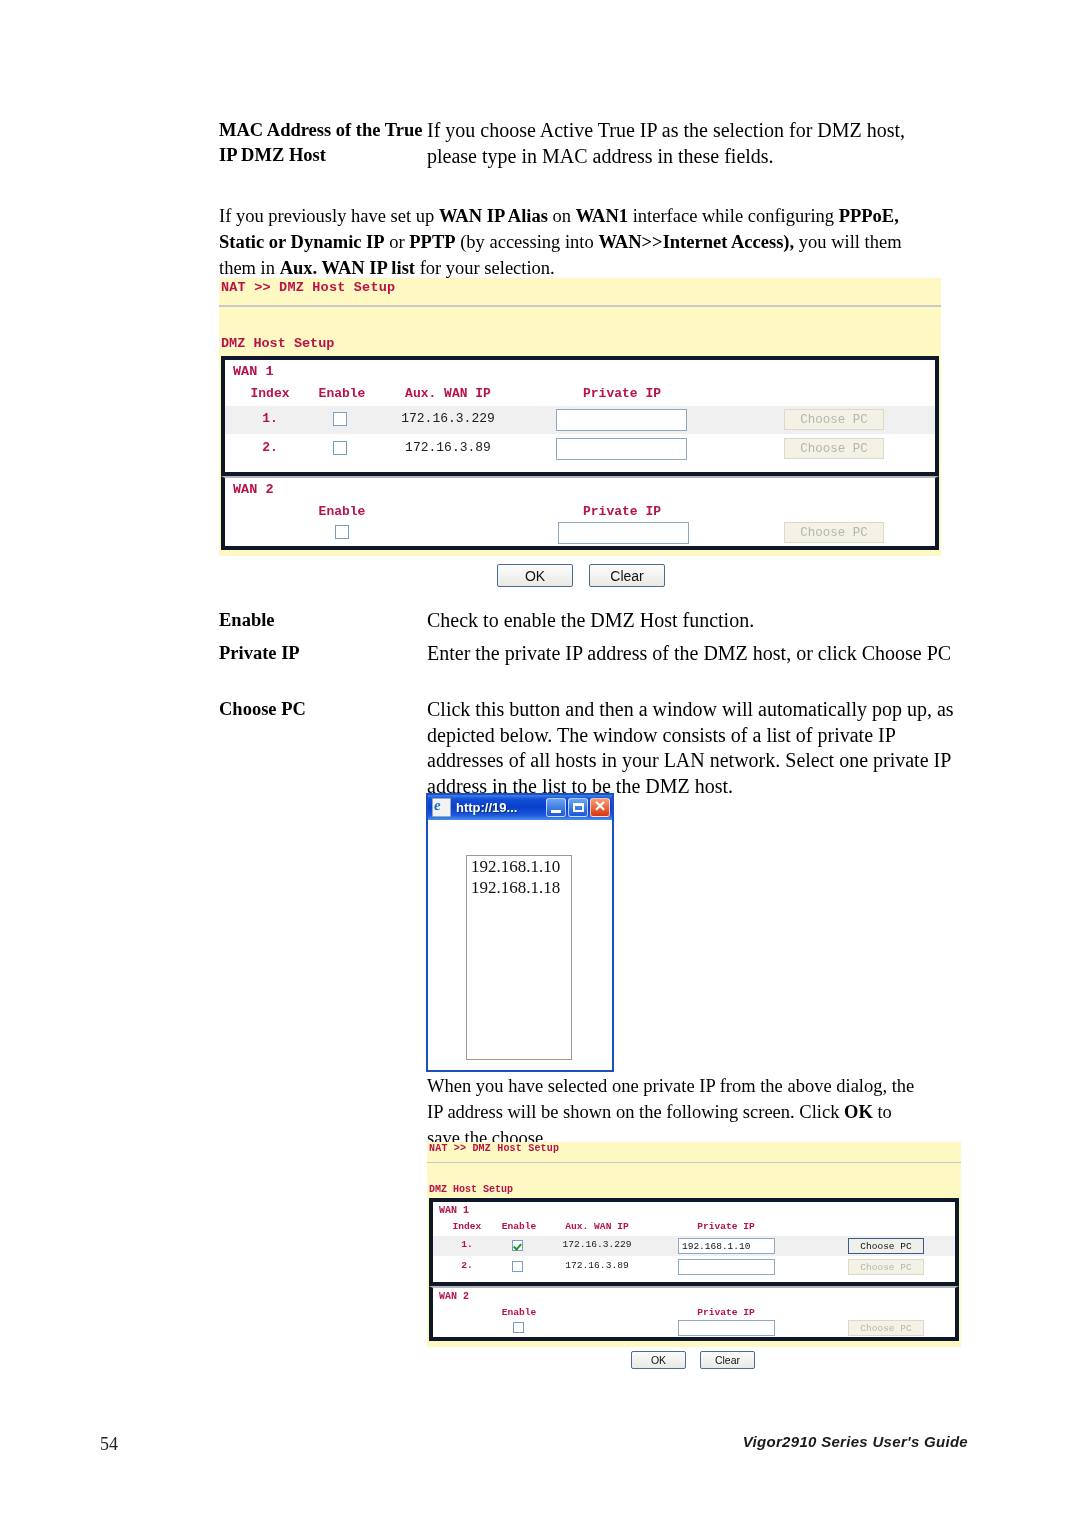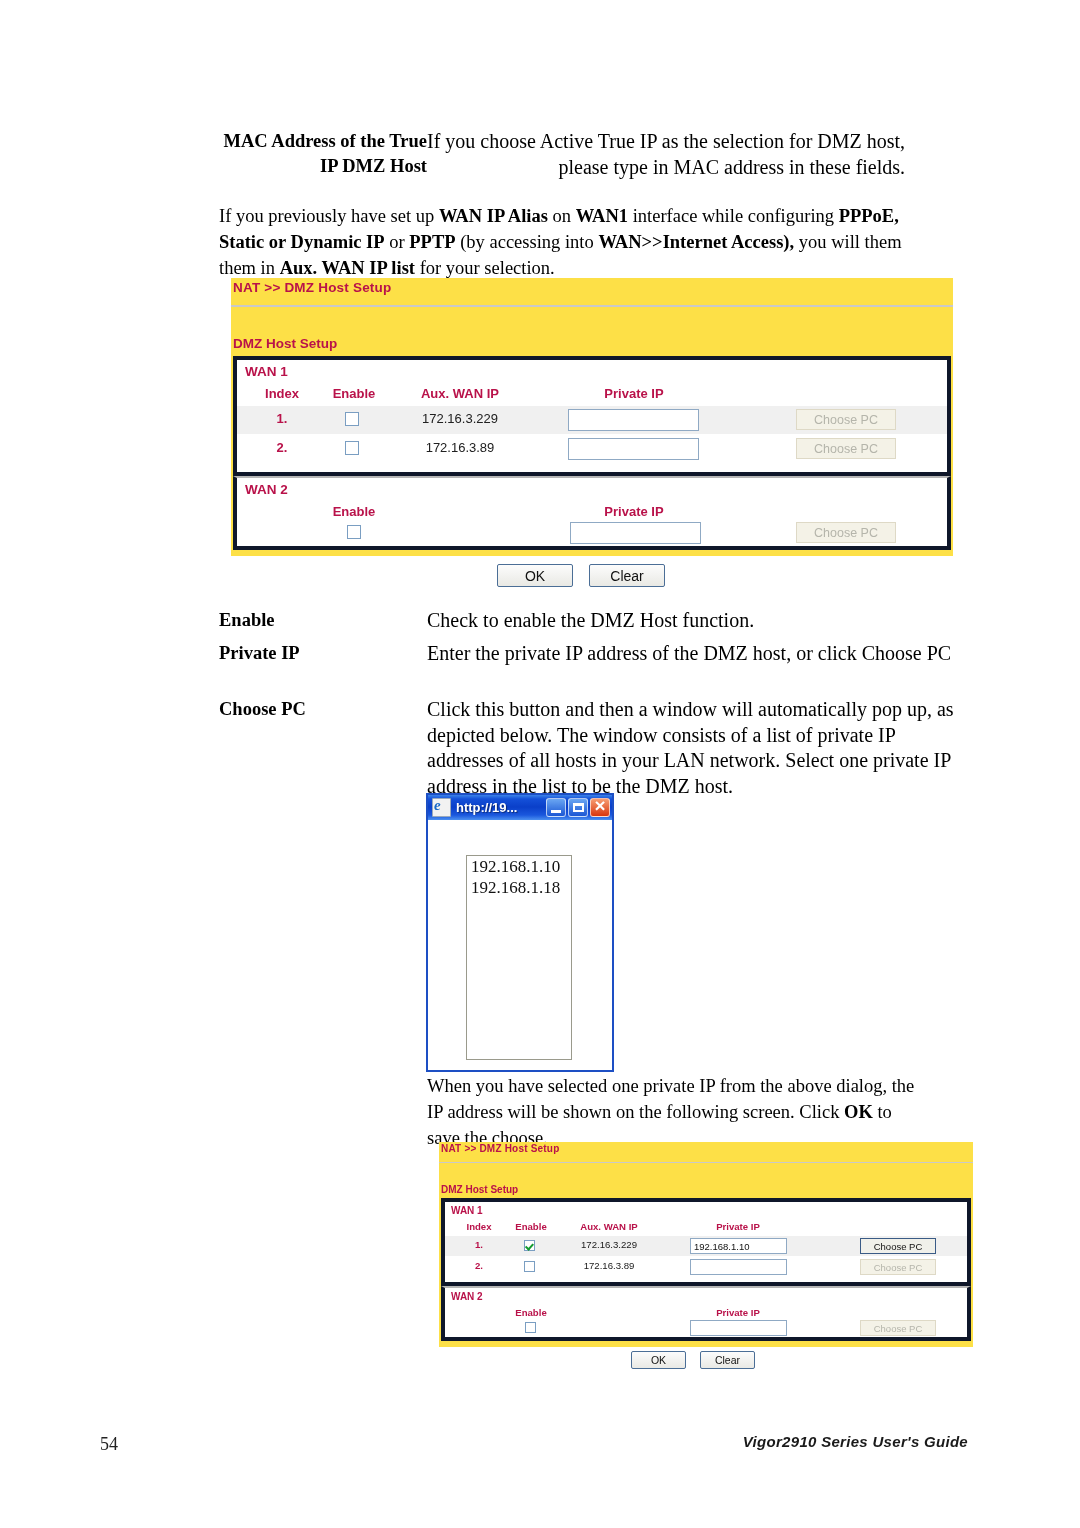--- a/index.html
+++ b/index.html
@@ -47,23 +47,22 @@
     font-family: "Liberation Serif", serif;
     font-size: 18.5px;
     line-height: 26px;
     color: #000;
   }
   .para b, .defdesc b { font-weight: bold; }
 
   
   .shot {
     position: absolute;
-    background: #fde047;
-    font-family: Liberation Sans, sans-serif;
-    margin-left: 12px;
+    background: #fef9c3;
+    font-family: Liberation Mono, monospace;
   }
   .shot .crumb {
     color: #b9124a;
     font-weight: bold;
     letter-spacing: 0.2px;
   }
   .shot .crumb-rule {
     background: #c9c9c9;
     width: 100%;
   }
@@ -259,21 +258,21 @@
     font-size: 15px;
     color: #1a1a1a;
     letter-spacing: .3px;
   }
 </style>
 </head>
 <body>
 
 <div class="page">
 
-  <div class="defrow" style="left:219px; top:129px;text-align:right;">
+  <div class="defrow" style="left:219px; top:118px;">
     <div class="defterm">
       <div>MAC Address of the True</div>
       <div>IP DMZ Host</div>
     </div>
     <div class="defdesc">
       <div>If you choose Active True IP as the selection for DMZ host,</div>
       <div>please type in MAC address in these fields.</div>
     </div>
   </div>
 

